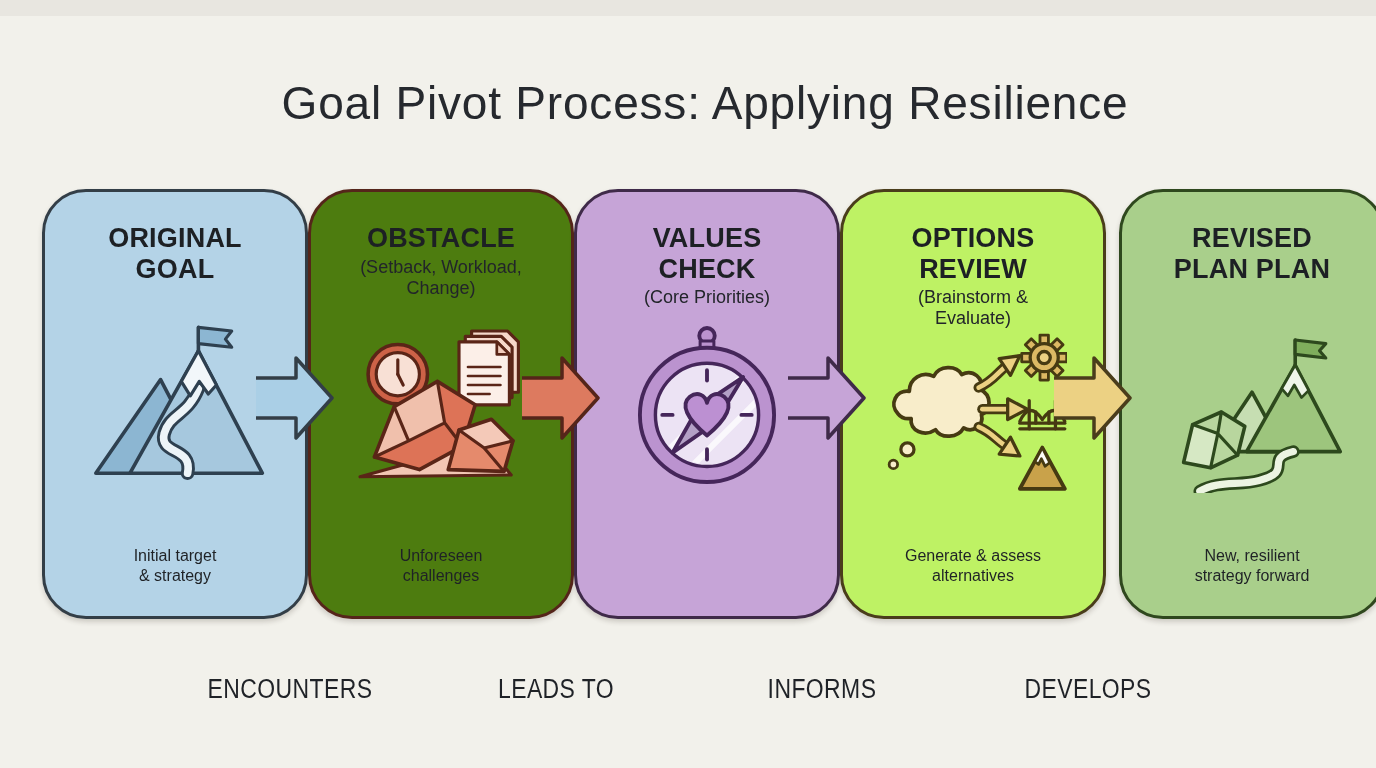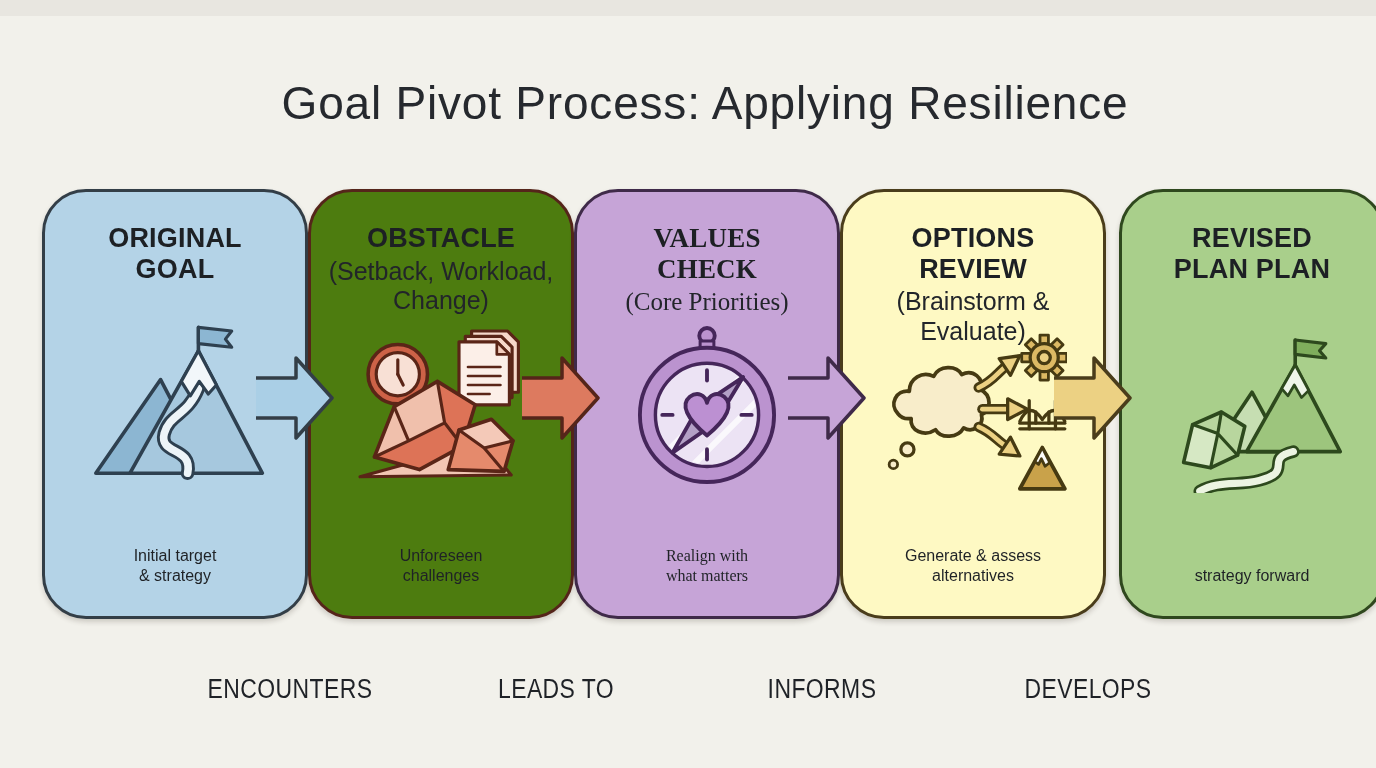--- a/index.html
+++ b/index.html
@@ -32,35 +32,35 @@
     width: 266px;
     height: 430px;
     border-radius: 44px;
     border: 3px solid #7f1d1d;
     box-sizing: border-box;
     z-index: 1;
     box-shadow: 0 3px 5px rgba(60,52,40,0.20);
   }
   .stage-0 { left: 42px; }
   .stage-1 { left: 308px; }
-  .stage-2 { left: 574px; font-family: Liberation Serif, serif; }
+  .stage-2 { left: 574px; }
   .stage-3 { left: 840px; }
   .stage-4 { left: 1119px; }
   .heading {
     margin-top: 31px;
     text-align: center;
     font-weight: 700;
     font-size: 27px;
     line-height: 1.13;
     letter-spacing: 0.2px;
     color: #1d2024;
   }
   .subtitle {
     text-align: center;
-    font-size: 25px;
+    font-size: 18px;
     line-height: 1.18;
     margin-top: 3px;
     color: #22252a;
   }
   .icon-wrap {
     position: absolute;
     top: 130px;
     left: 50%;
     transform: translateX(-50%);
   }
@@ -204,27 +204,23 @@
           </g>
           <line x1="100" y1="56" x2="100" y2="68"></line>
           <line x1="100" y1="148" x2="100" y2="160"></line>
           <line x1="48" y1="108" x2="60" y2="108"></line>
           <line x1="140" y1="108" x2="152" y2="108"></line>
           <polygon points="142,64 110,117 60,152 90,99" fill="#b3a0c6"></polygon>
           <path d="M100,132 C76,112 69,96 80,87 C89,80 98,85 100,94 C102,85 111,80 120,87 C131,96 124,112 100,132 Z" fill="#bc90d2"></path>
         </g>
       </svg>
     </div>
-    <div class="desc">
-      <div>Realign with</div>
-      <div>what matters</div>
-    </div>
-  </section>
-
-  <section class="stage stage-3" style="background-color: #fef9c3; border-color: rgb(74, 61, 27);">
+  </section>
+
+  <section class="stage stage-3" style="background-color: #bef264; border-color: rgb(74, 61, 27);">
     <div class="heading">
       <div>OPTIONS</div>
       <div>REVIEW</div>
     </div>
     <div class="subtitle">
       <div>(Brainstorm &amp;</div>
       <div>Evaluate)</div>
     </div>
     <div class="icon-wrap">
       <svg width="188" height="178" viewBox="0 0 200 190">
@@ -290,20 +286,21 @@
           <line x1="148" y1="48" x2="148" y2="20"></line>
           <polygon points="148,20 182,24 175,32 182,40 148,36" fill="#7fae5c" stroke-width="3.5"></polygon>
           <polygon points="24,156 34,114 66,100 92,116 84,148 54,162" fill="#b8d69e" stroke="none"></polygon>
           <polygon points="24,156 34,114 62,124 54,162" fill="#d6e8c4" stroke="none"></polygon>
           <path d="M34,114 L62,124 L84,148 M62,124 L66,100 M62,124 L54,162" fill="none" stroke-width="3.5"></path>
           <polygon points="24,156 34,114 66,100 92,116 84,148 54,162" fill="none"></polygon>
         </g>
       </svg>
     </div>
     <div class="desc">
+      <div>New, resilient</div>
       <div>strategy forward</div>
     </div>
   </section>
 
   <div class="flow-arrow" style="left: 256px; --arrow-fill: #aacfe6; --arrow-stroke: #333e47;">
     <svg width="78" height="84" viewBox="0 0 78 84">
       <path d="M-8,22 L40,22 L40,2 L76,42 L40,82 L40,62 L-8,62 Z" style="fill:var(--arrow-fill);stroke:var(--arrow-stroke)" stroke-width="3.5" stroke-linejoin="round"></path>
     </svg>
   </div>
   <div class="flow-arrow" style="left: 522px; --arrow-fill: #dd7a5f; --arrow-stroke: #55251a;">

